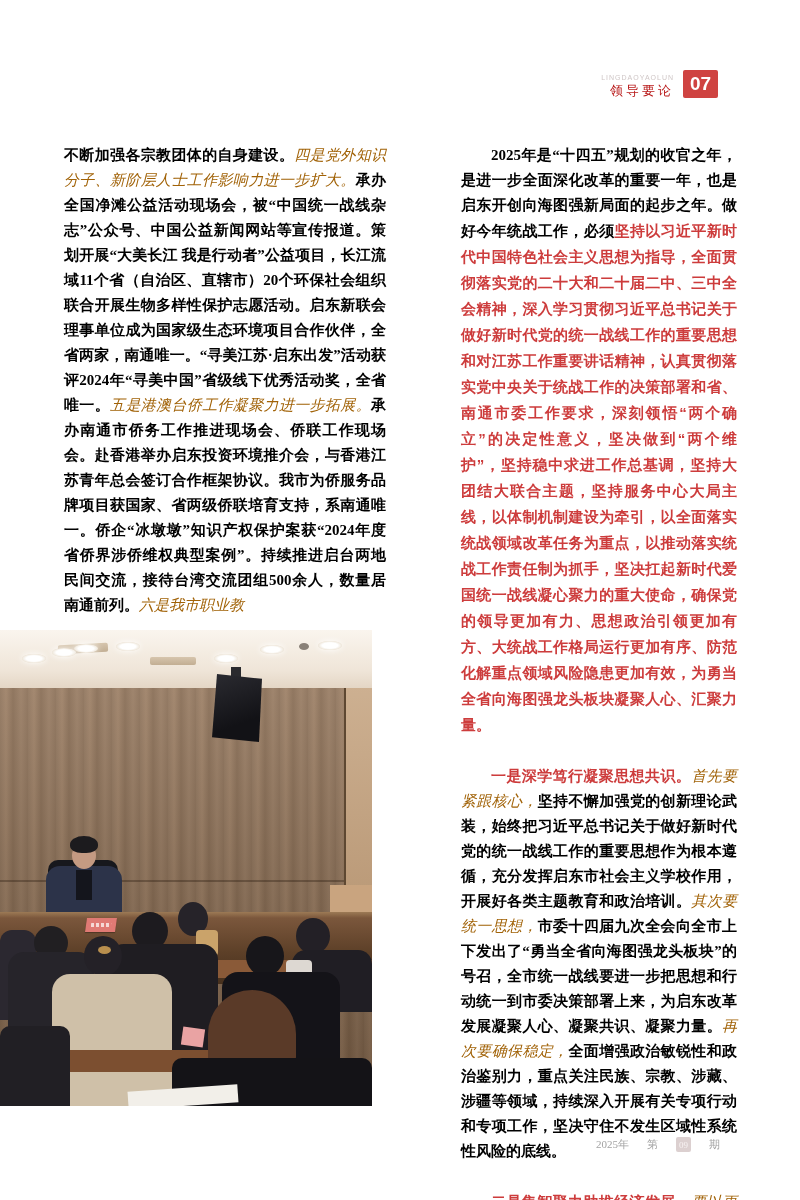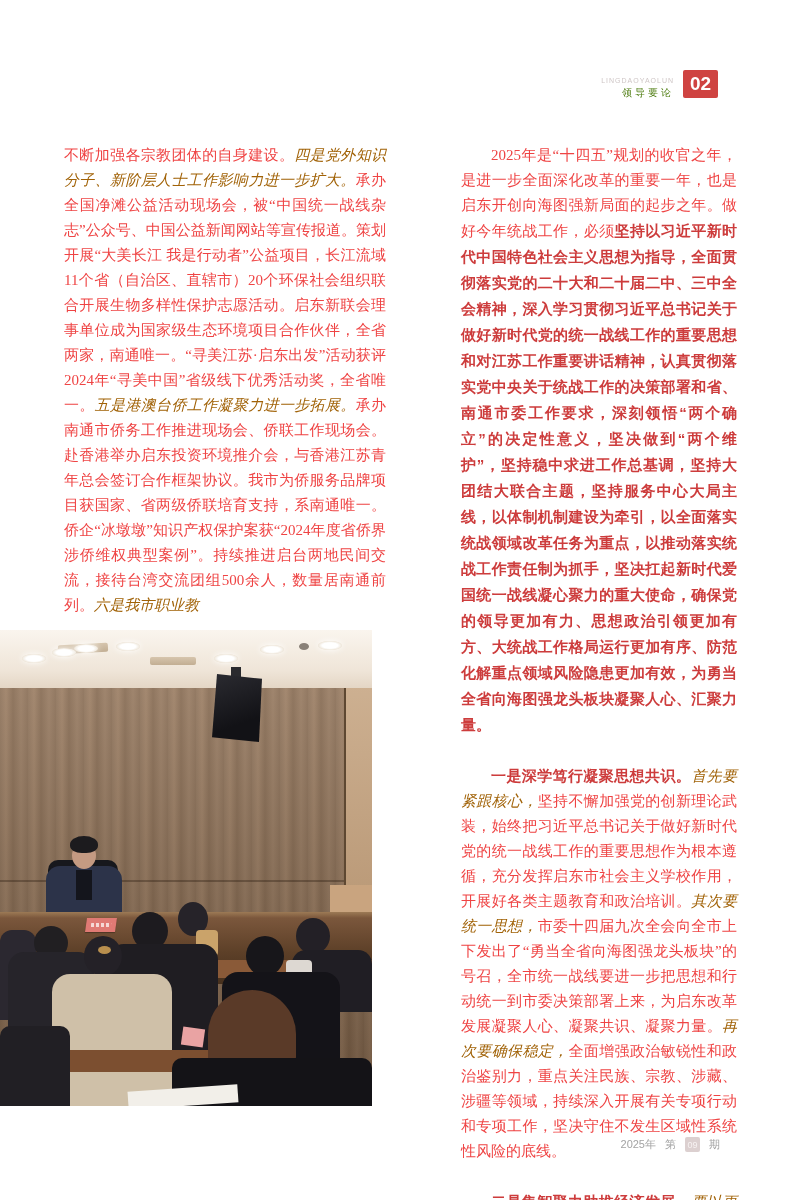--- a/index.html
+++ b/index.html
@@ -3,42 +3,42 @@
 <meta charset="utf-8">
 <style>
   html,body{margin:0;padding:0;background:#ffffff;}
   .page{position:relative;width:800px;height:1200px;background:#ffffff;overflow:hidden;
         font-family:"Liberation Serif","DejaVu Serif",serif;}
   
   .hdr{position:absolute;top:70px;right:82px;display:flex;align-items:flex-end;gap:9px;}
   .hdr-text{text-align:right;line-height:1.1;}
   .hdr-pinyin{font-family:"Liberation Sans","DejaVu Sans",sans-serif;font-size:7px;
               letter-spacing:1px;color:#cfc6c6;display:block;}
-  .hdr-title{font-family:Liberation Sans, sans-serif;font-size:10px;
-             letter-spacing:3px;color:#4d7c0f;display:block;margin-top:2px;}
+  .hdr-title{font-family:Liberation Sans, sans-serif;font-size:13px;
+             letter-spacing:3px;color:#b91c1c;display:block;margin-top:2px;}
   .hdr-badge{position:relative;width:35px;height:28px;background:#cf4341;border-radius:2px;
              display:flex;align-items:center;justify-content:center;}
   .hdr-badge::after{content:"";position:absolute;right:-5px;top:-5px;width:30px;height:26px;
              background:#f2cdcb;z-index:-1;}
   .hdr-badge span{font-family:"Liberation Sans","DejaVu Sans",sans-serif;
              font-size:19px;font-weight:bold;color:#ffffff;}
   
   .col{position:absolute;top:143px;font-size:15px;line-height:25px;text-align:justify;
        text-justify:inter-character;color:#3d4359;}
   .col-left{left:64px;width:322px;}
   .col-right{left:413px;width:324px;}
   .col p{margin:0;}
   .col p.indent{text-indent:2em;margin-left:48px;}
   .col p.gap{margin-top:25px;}
-  .seg-normal{color:#ef4444;}
+  .seg-normal{color:#000000;font-weight:bold;}
   .seg-blue{color:#a16207;font-style:italic;}
   .seg-red{color:#cd3c3c;font-weight:bold;font-family:"Liberation Sans","DejaVu Sans",sans-serif;}
   
-  .ftr{position:absolute;right:80px;bottom:48px;display:flex;align-items:center;gap:9px;
-       font-family:Liberation Sans, sans-serif;font-size:11px;color:#a3a3a3;}
+  .ftr{position:absolute;right:80px;bottom:48px;display:flex;align-items:center;gap:18px;
+       font-family:Liberation Serif, serif;font-size:11px;color:#a3a3a3;}
   .ftr-issue{display:inline-flex;align-items:center;justify-content:center;width:15px;height:15px;
        background:#dcd0d0;color:#f7f2f2;font-size:9px;border-radius:2px;}
   
   .photo{position:absolute;left:0;top:630px;width:372px;height:476px;overflow:hidden;
          background:#8c7057;}
   .photo *{position:absolute;}
   .ceiling{left:0;top:0;width:100%;height:58px;
            background:linear-gradient(180deg,#faf5ee 0%,#efe5d8 70%,#e4d6c5 100%);}
   .vent{background:linear-gradient(#d6c5ad,#c2ae93);border-radius:2px;}
   .vent1{left:58px;top:14px;width:50px;height:9px;transform:rotate(-3deg);}
@@ -100,21 +100,21 @@
 <body>
 
 <div class="page">
 
   <div class="hdr">
     <div class="hdr-text">
       <span class="hdr-pinyin">LINGDAOYAOLUN</span>
       <span class="hdr-title">领导要论</span>
     </div>
     <div class="hdr-badge">
-      <span>02</span>
+      <span>07</span>
     </div>
   </div>
 
   <div class="col col-left">
       <p><span class="seg-normal">不断加强各宗教团体的自身建设。</span><span class="seg-blue">四是党外知识分子、新阶层人士工作影响力进一步扩大。</span><span class="seg-normal">承办全国净滩公益活动现场会，被“中国统一战线杂志”公众号、中国公益新闻网站等宣传报道。策划开展“大美长江 我是行动者”公益项目，长江流域11个省（自治区、直辖市）20个环保社会组织联合开展生物多样性保护志愿活动。启东新联会理事单位成为国家级生态环境项目合作伙伴，全省两家，南通唯一。“寻美江苏·启东出发”活动获评2024年“寻美中国”省级线下优秀活动奖，全省唯一。</span><span class="seg-blue">五是港澳台侨工作凝聚力进一步拓展。</span><span class="seg-normal">承办南通市侨务工作推进现场会、侨联工作现场会。赴香港举办启东投资环境推介会，与香港江苏青年总会签订合作框架协议。我市为侨服务品牌项目获国家、省两级侨联培育支持，系南通唯一。侨企“冰墩墩”知识产权保护案获“2024年度省侨界涉侨维权典型案例”。持续推进启台两地民间交流，接待台湾交流团组500余人，数量居南通前列。</span><span class="seg-blue">六是我市职业教</span></p>
     </div>
   <div class="col col-right">
       <p class="indent"><span class="seg-normal">2025年是“十四五”规划的收官之年，是进一步全面深化改革的重要一年，也是启东开创向海图强新局面的起步之年。做好今年统战工作，必须</span><span class="seg-red">坚持以习近平新时代中国特色社会主义思想为指导，全面贯彻落实党的二十大和二十届二中、三中全会精神，深入学习贯彻习近平总书记关于做好新时代党的统一战线工作的重要思想和对江苏工作重要讲话精神，认真贯彻落实党中央关于统战工作的决策部署和省、南通市委工作要求，深刻领悟“两个确立”的决定性意义，坚决做到“两个维护”，坚持稳中求进工作总基调，坚持大团结大联合主题，坚持服务中心大局主线，以体制机制建设为牵引，以全面落实统战领域改革任务为重点，以推动落实统战工作责任制为抓手，坚决扛起新时代爱国统一战线凝心聚力的重大使命，确保党的领导更加有力、思想政治引领更加有方、大统战工作格局运行更加有序、防范化解重点领域风险隐患更加有效，为勇当全省向海图强龙头板块凝聚人心、汇聚力量。</span></p>
       <p class="indent gap"><span class="seg-red">一是深学笃行凝聚思想共识。</span><span class="seg-blue">首先要紧跟核心，</span><span class="seg-normal">坚持不懈加强党的创新理论武装，始终把习近平总书记关于做好新时代党的统一战线工作的重要思想作为根本遵循，充分发挥启东市社会主义学校作用，开展好各类主题教育和政治培训。</span><span class="seg-blue">其次要统一思想，</span><span class="seg-normal">市委十四届九次全会向全市上下发出了“勇当全省向海图强龙头板块”的号召，全市统一战线要进一步把思想和行动统一到市委决策部署上来，为启东改革发展凝聚人心、凝聚共识、凝聚力量。</span><span class="seg-blue">再次要确保稳定，</span><span class="seg-normal">全面增强政治敏锐性和政治鉴别力，重点关注民族、宗教、涉藏、涉疆等领域，持续深入开展有关专项行动和专项工作，坚决守住不发生区域性系统性风险的底线。</span></p>
       <p class="indent gap"><span class="seg-red">二是集智聚力助推经济发展。</span><span class="seg-blue">要以更高站位促</span></p>

